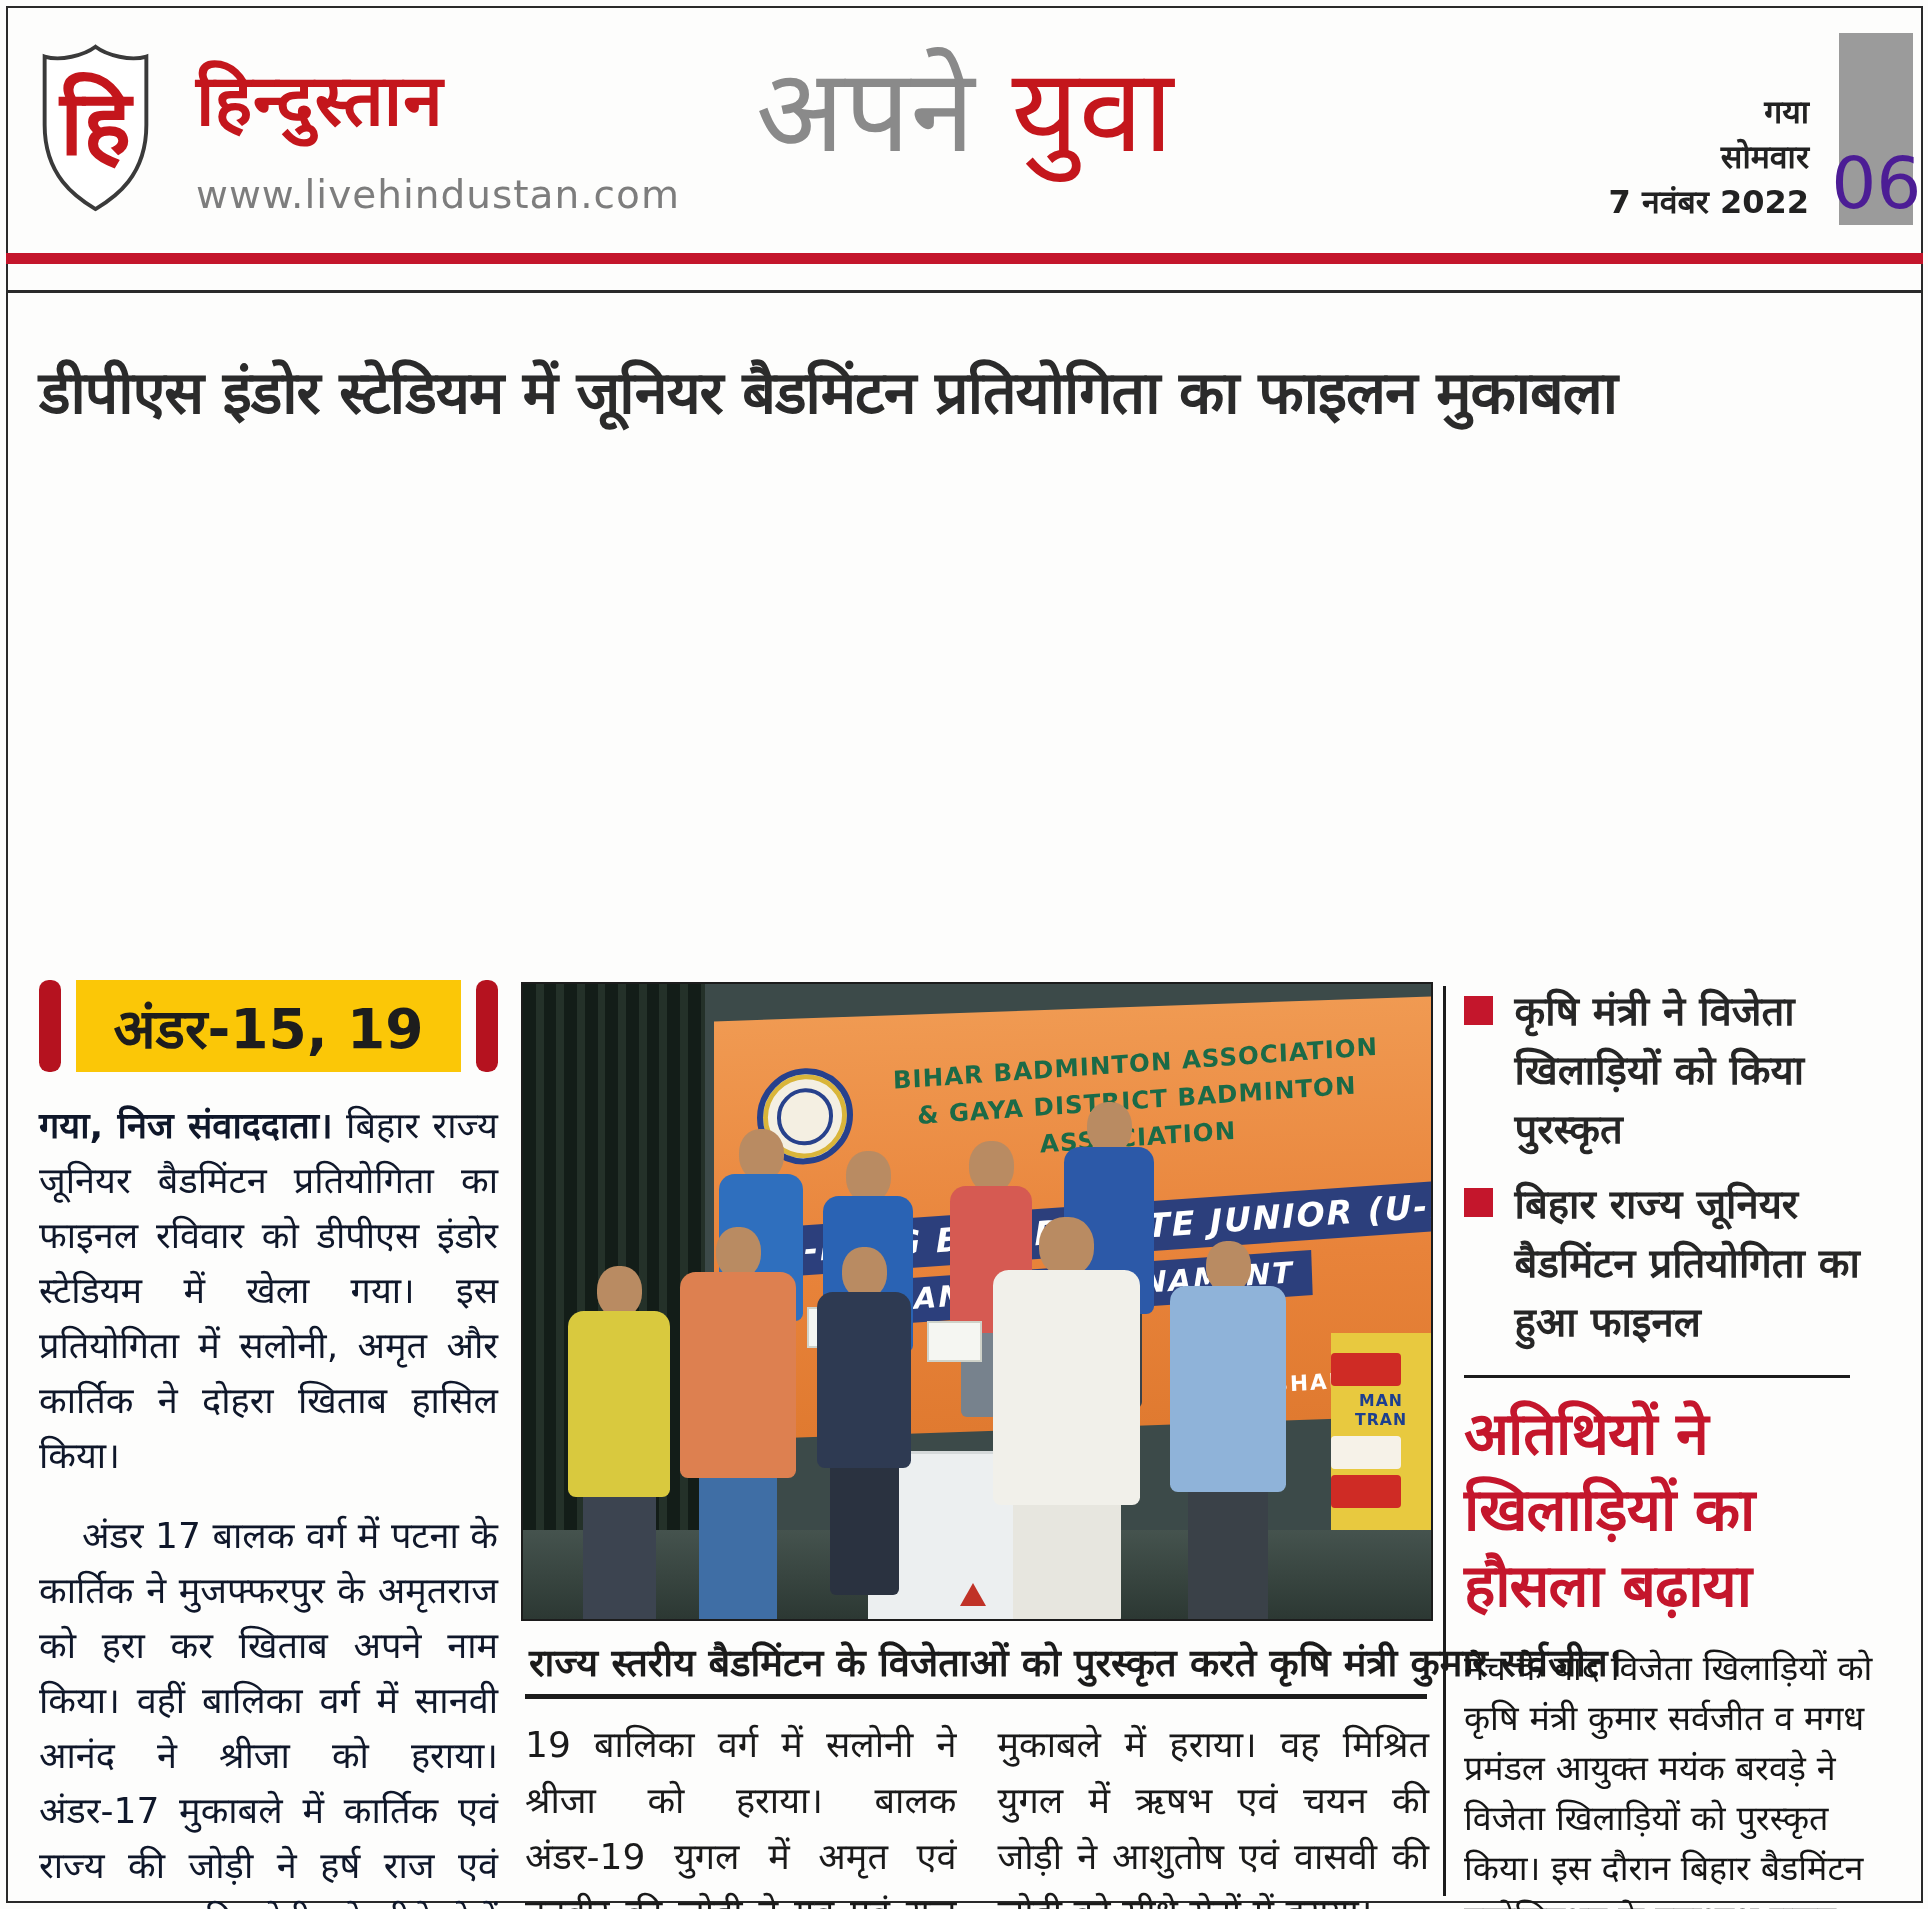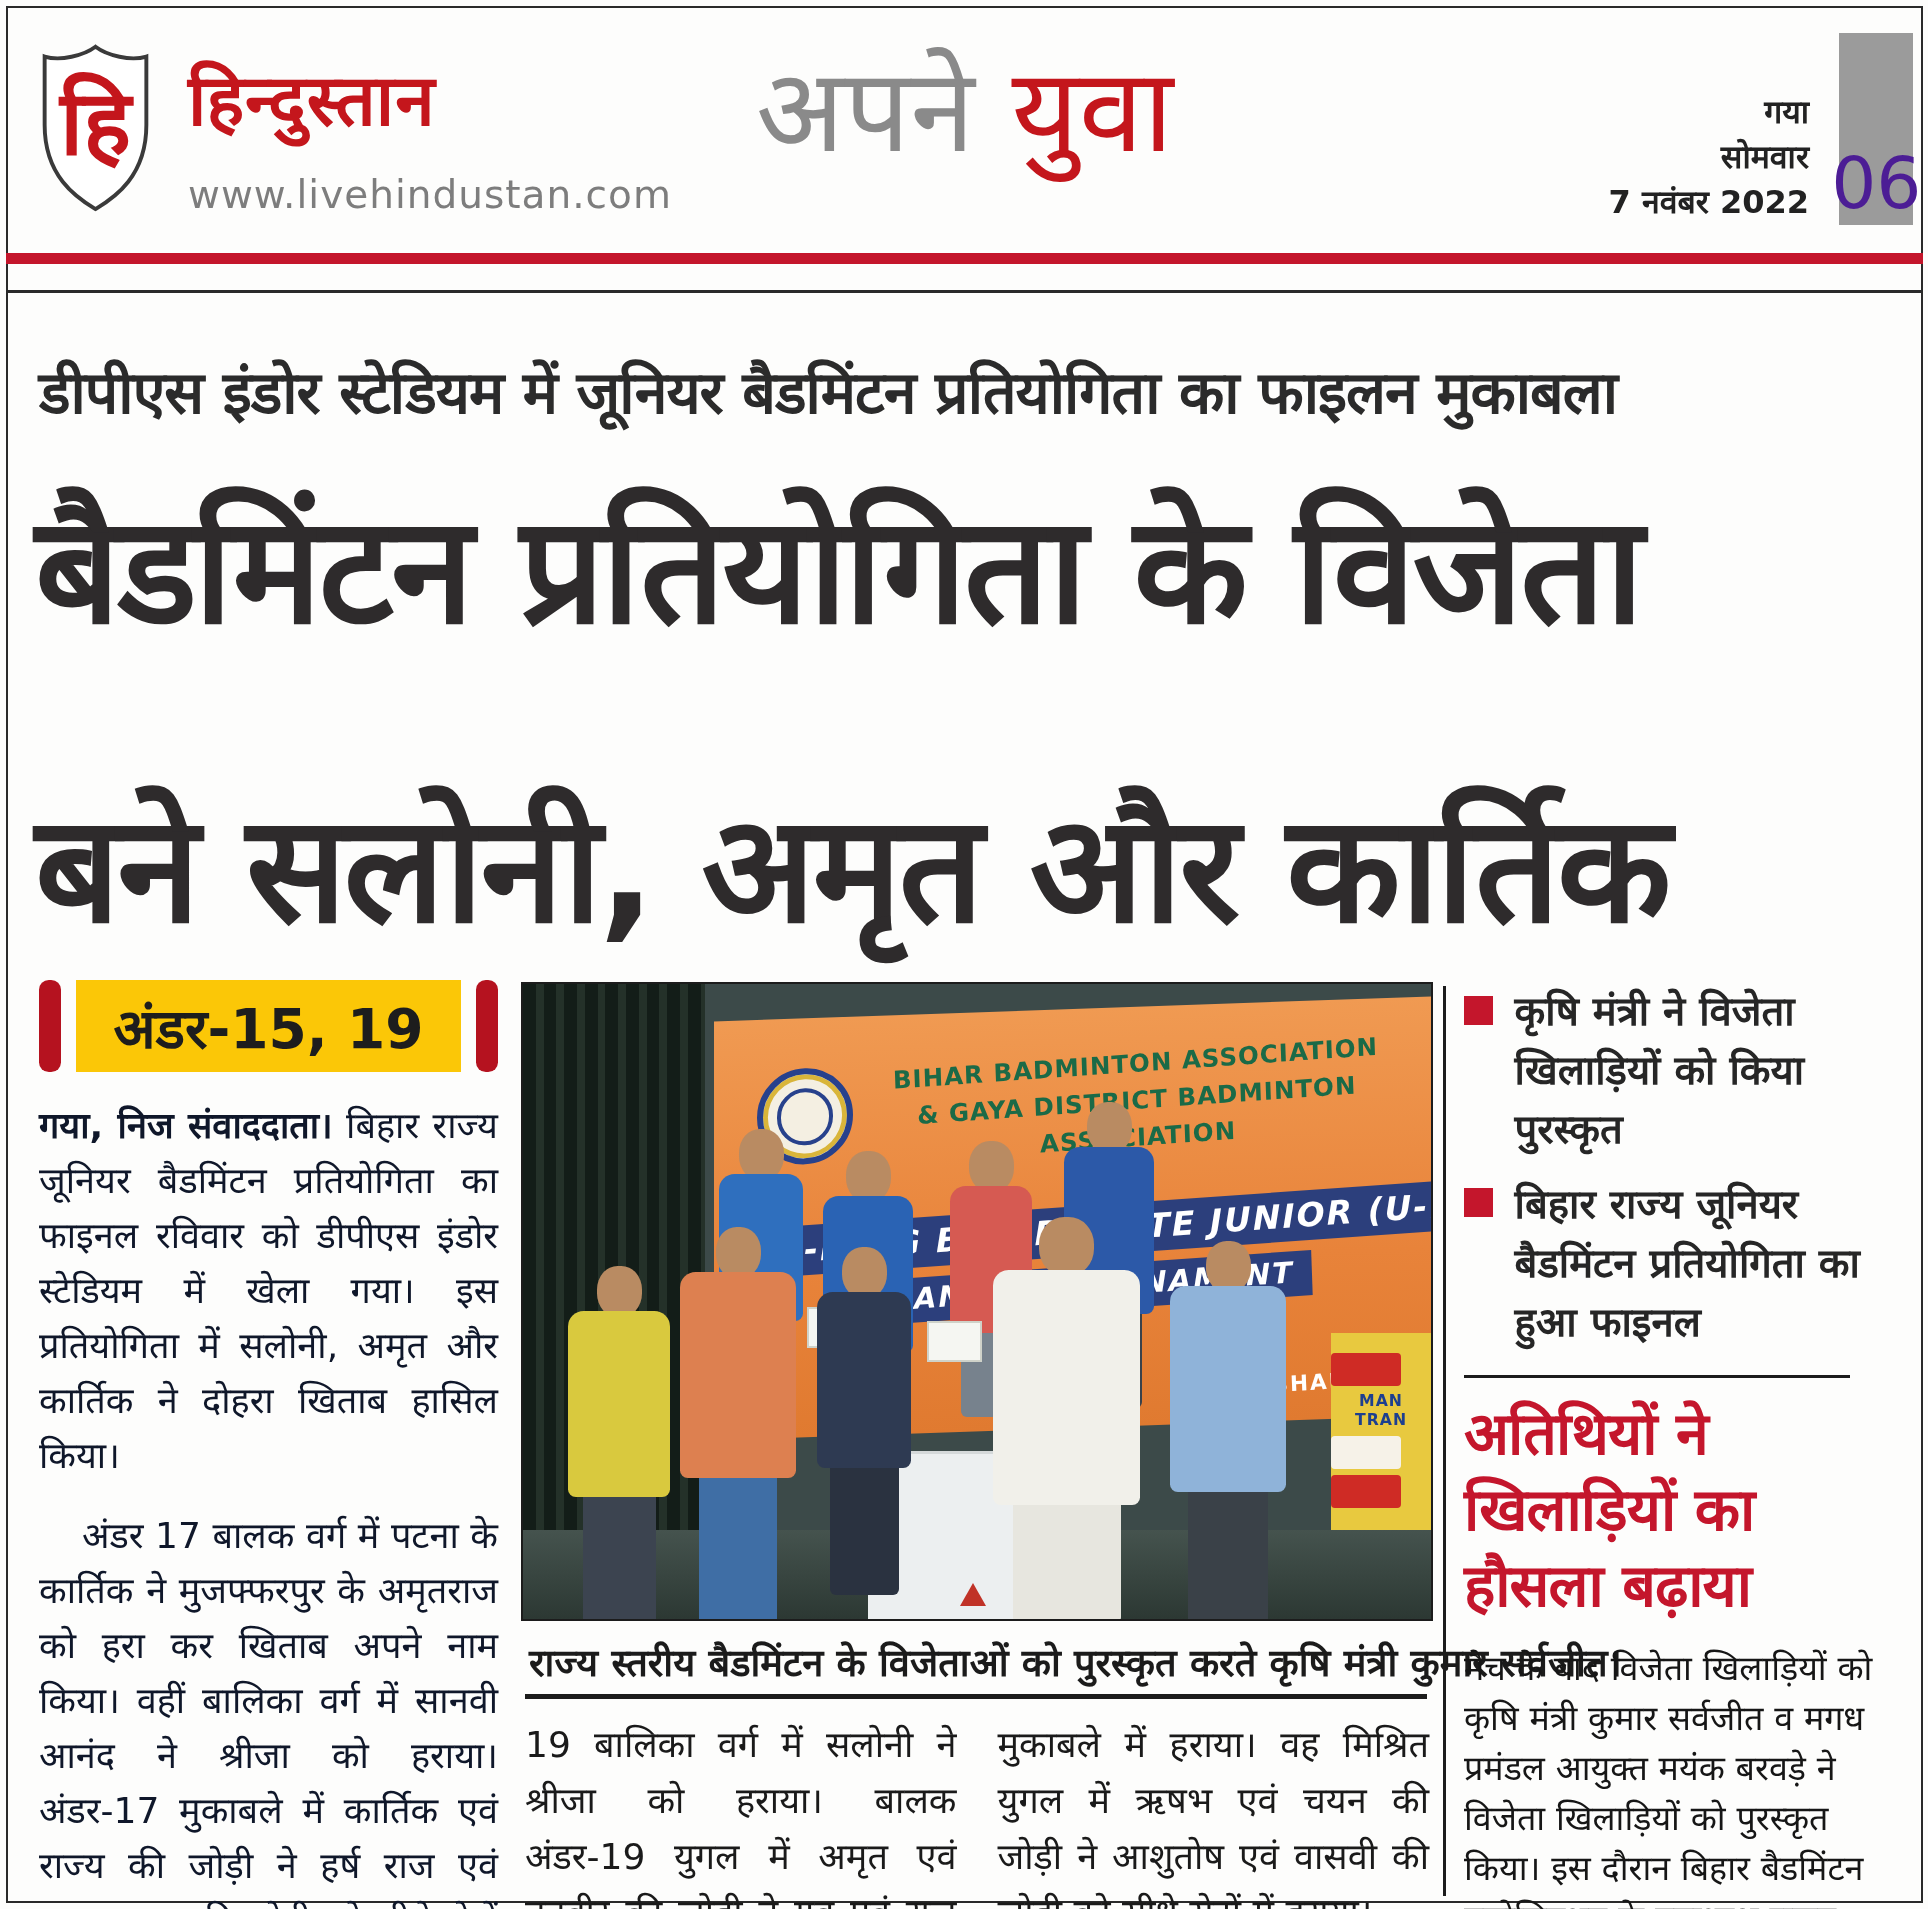--- a/index.html
+++ b/index.html
@@ -5,21 +5,21 @@
   html,body{margin:0;padding:0;background:#e9e9e9;}
   .page{
     position:relative;width:1929px;height:1909px;background:#fdfdfc;
     font-family:"DejaVu Sans",sans-serif;color:#1a1a1a;overflow:hidden;
   }
   .page-border{position:absolute;inset:5.9px;border:2.9px solid #2a2a2a;pointer-events:none;}
 
   
   .logo-block{position:absolute;left:33px;top:35px;display:flex;align-items:flex-start;}
   .shield{width:125px;height:178px;}
-  .brand-wrap{margin-left:30px;}
+  .brand-wrap{margin-left:38px;}
   .brand{font-size:71px;font-weight:800;color:#c4161c;line-height:1.05;margin-top:29px;letter-spacing:1px;}
   .website{font-size:39px;color:#7d7d7d;margin-top:33px;letter-spacing:1px;}
   .masthead-center{position:absolute;left:0;right:0;top:53px;text-align:center;
     font-size:116px;font-weight:400;line-height:1;white-space:nowrap;}
   .masthead-center .w1{color:#8a8a8a;}
   .masthead-center .w2{color:#c4161c;}
   .dateline{position:absolute;right:120px;top:90px;text-align:right;font-size:32px;line-height:45px;color:#222;font-weight:600;}
   .pagenum-box{position:absolute;right:15.7px;top:33px;width:74px;height:192px;background:#9b9b9b;
     display:flex;align-items:flex-end;justify-content:center;}
   .pagenum-box span{color:#4c1d95;font-size:71px;line-height:1;padding-bottom:5.9px;font-weight:400;}
@@ -123,24 +123,20 @@
   </div>
 
   <div class="pagenum-box">
     <span>06</span>
   </div>
 
   <div class="red-rule"></div>
   <div class="article-top-rule"></div>
 
   <div class="kicker">डीपीएस इंडोर स्टेडियम में जूनियर बैडमिंटन प्रतियोगिता का फाइलन मुकाबला</div>
-  <div class="headline">
-    <div>बैडमिंटन प्रतियोगिता के विजेता</div>
-    <div>बने सलोनी, अमृत और कार्तिक</div>
-  </div>
 
   <div class="left-col">
     <div class="badge">
       <div class="cap"></div>
       <div class="mid">
           <span>अंडर-15, 19</span>
         </div>
       <div class="cap"></div>
     </div>
     <div class="body-text">

